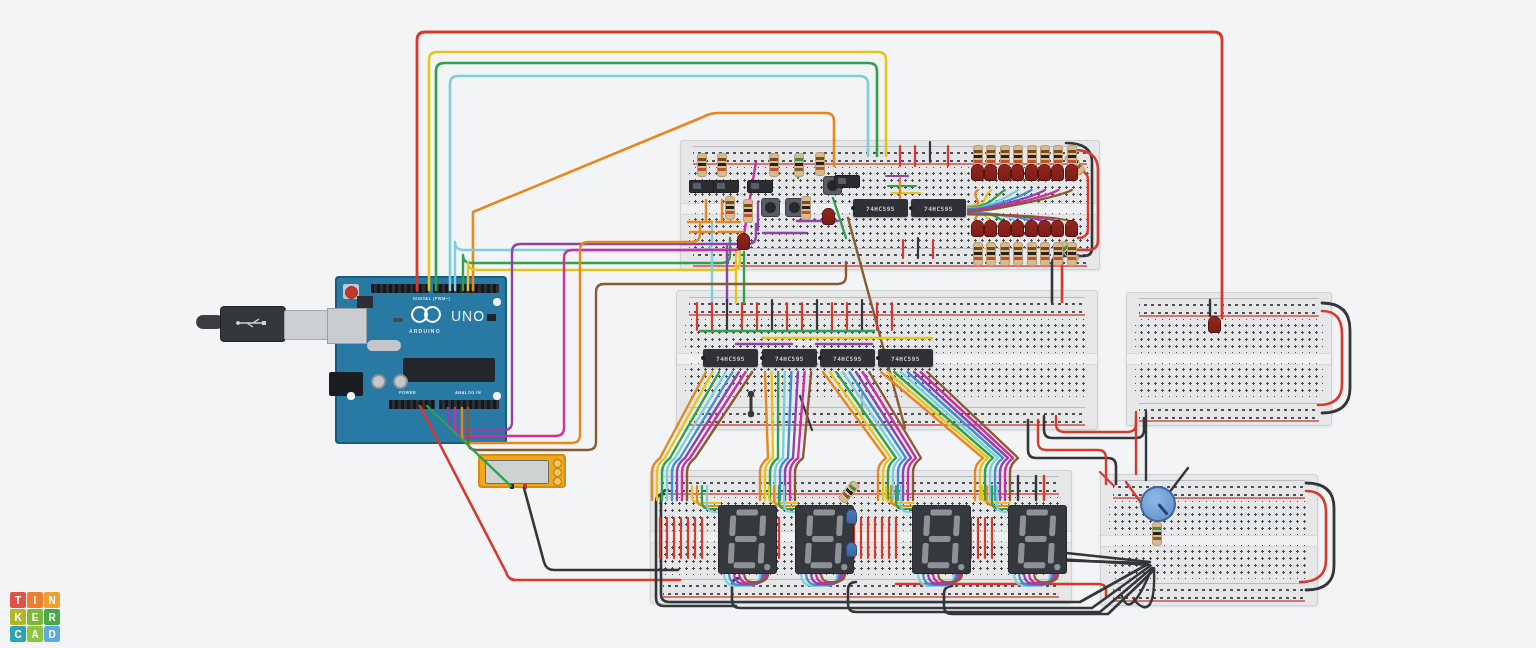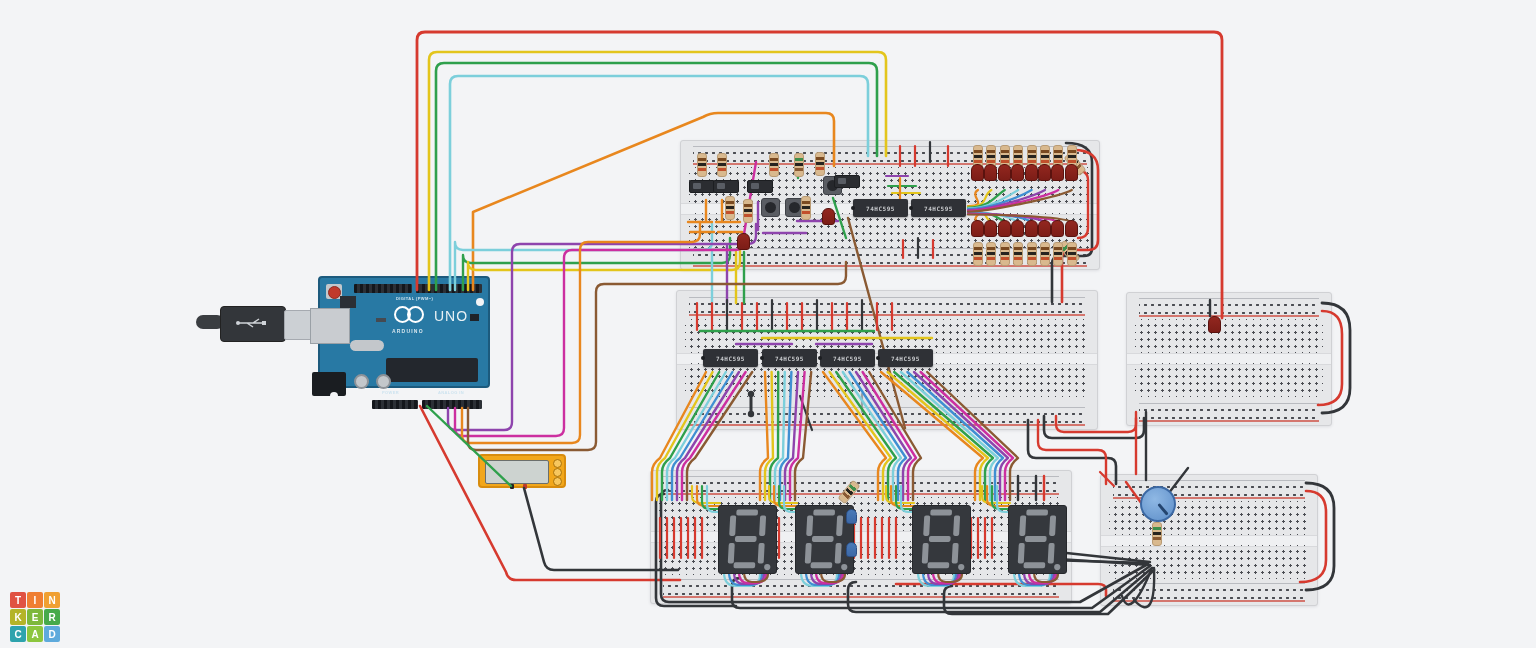--- a/index.html
+++ b/index.html
@@ -37,21 +37,21 @@
   .sw::after{content:"";position:absolute;left:3px;top:2px;width:8px;height:6px;background:#595d64;border-radius:1px}
   .chip{position:absolute;width:55px;height:18px;background:#2f3136;border-radius:2px;color:#c9cbce;
       font:700 6px "DejaVu Sans Mono",monospace;display:flex;align-items:center;justify-content:center;
       letter-spacing:.5px;box-shadow:0 1px 2px rgba(0,0,0,.3)}
   .chip::before{content:"";position:absolute;left:-2px;top:50%;width:4px;height:4px;margin-top:-2px;
       background:#1b1d20;border-radius:50%}
   .sevenseg{position:absolute;width:57px;height:67px;background:#35383d;border:1px solid #26282c;border-radius:3px}
   .sevenseg svg{position:absolute;inset:0;width:100%;height:100%}
 
   
-  #arduino{position:absolute;left:318px;top:276px;width:172px;height:112px;background:#2879a4;
+  #arduino{position:absolute;left:335px;top:276px;width:172px;height:168px;background:#2879a4;
       border:2px solid #1c5a7d;border-radius:4px;z-index:2;box-sizing:border-box}
   #arduino .hdr{position:absolute;height:9px;background:repeating-linear-gradient(90deg,#14171c 0 3px,#2c3036 3px 6px);border-radius:1px}
   .tiny{position:absolute;font:700 4px "Liberation Sans",sans-serif;color:#cde3ef;letter-spacing:.4px}
   #uno-text{position:absolute;font:400 14px "Liberation Sans",sans-serif;color:#e9f1f5;letter-spacing:1px}
   #brand-text{position:absolute;font:700 5px "Liberation Sans",sans-serif;color:#d8e6ee;letter-spacing:1.2px}
 
   
   #mm{position:absolute;left:478px;top:454px;width:88px;height:34px;background:#f2a71b;border:2px solid #d88c0e;
       border-radius:4px;z-index:2;box-sizing:border-box}
   #mm .scr{position:absolute;left:5px;top:4px;width:62px;height:22px;background:#cdd3d0;border:1px solid #6b6f6c;border-radius:2px}

